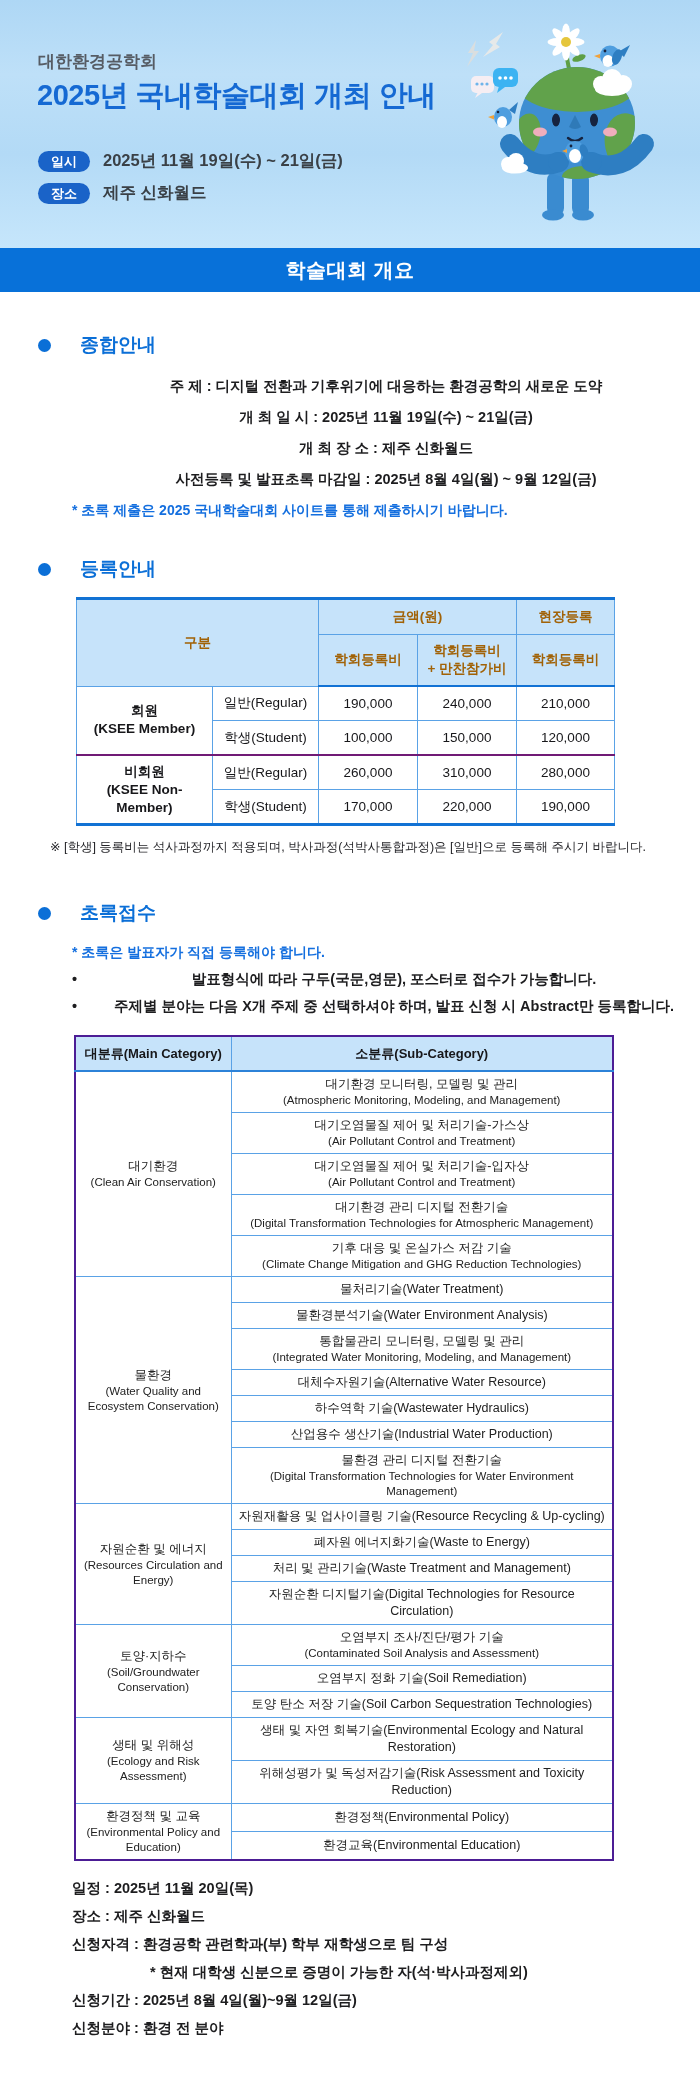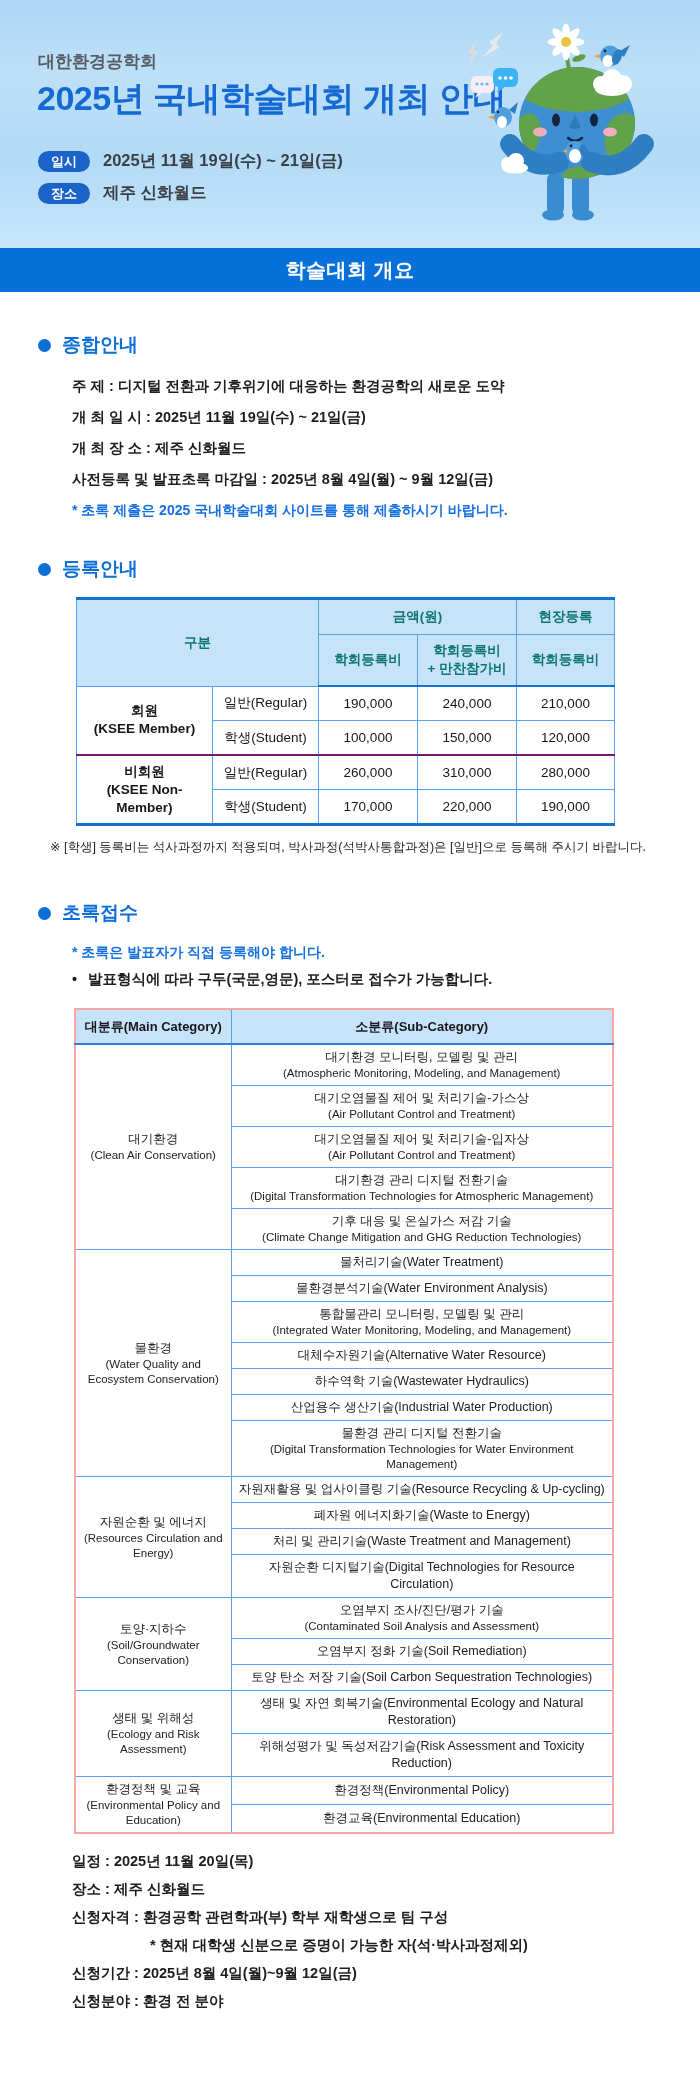--- a/index.html
+++ b/index.html
@@ -2,51 +2,51 @@
 <html><head>
 <meta charset="utf-8">
 <style>
   html,body{margin:0;padding:0;background:#fff;}
   .page{position:relative;width:700px;height:2100px;background:#fff;overflow:hidden;
         font-family:"Liberation Sans","DejaVu Sans",sans-serif;word-break:keep-all;}
   
   .hero{position:relative;height:248px;
         background:linear-gradient(180deg,#aed7f5 0%,#bee0f8 30%,#b3daf6 62%,#c6e6fb 100%);}
   .hero-org{position:absolute;left:38px;top:50px;font-size:17px;font-weight:700;color:#565c64;}
-  .hero-title{position:absolute;left:37px;top:76px;font-size:34px;font-weight:800;color:#1569d3;letter-spacing:-0.5px;}
+  .hero-title{position:absolute;left:37px;top:76px;font-size:29px;font-weight:800;color:#1569d3;letter-spacing:-0.5px;}
   .hero-badges{position:absolute;left:38px;top:150px;}
   .badge-row{display:flex;align-items:center;gap:13px;margin-bottom:10px;}
   .pill{background:#1a63c8;color:#fff;font-size:13px;font-weight:700;border-radius:13px;padding:4px 13px;line-height:1;}
   .badge-val{font-size:16.5px;font-weight:700;color:#3a4046;}
   .mascot{position:absolute;right:4px;top:4px;}
   
   .banner{height:44px;background:#0871d9;color:#fff;display:flex;align-items:center;justify-content:center;
           font-size:20px;font-weight:800;letter-spacing:0.5px;}
   
-  .sec-title{display:flex;align-items:center;gap:11px;margin:0 0 0 38px;color:#0b6fd7;font-size:19px;font-weight:800;}
+  .sec-title{display:flex;align-items:center;gap:29px;margin:0 0 0 38px;color:#0b6fd7;font-size:19px;font-weight:800;}
   .sec-bullet{width:13px;height:13px;border-radius:50%;background:#0b6fd7;flex:0 0 auto;}
   .body-block{margin:13px 0 0 72px;}
-  .body-line{font-size:14.5px;font-weight:600;color:#1d1d1f;line-height:31px;}
+  .body-line{font-size:14.5px;font-weight:600;color:#1d1d1f;line-height:31px;text-align:center;}
   .blue-note{font-size:14px;font-weight:700;color:#146fdf;line-height:31px;}
   .dot-line{position:relative;padding-left:16px;}
   .dot-line::before{content:"\2022";position:absolute;left:0;top:0;color:#1d1d1f;}
   
   .reg-table{border-collapse:collapse;table-layout:fixed;width:538px;margin:15px 0 0 76px;
              border-top:3px solid #1272d4;border-bottom:3px solid #1272d4;}
   .reg-table th,.reg-table td{border:1px solid #5aa2e6;text-align:center;vertical-align:middle;padding:2px 3px;}
-  .reg-table th{background:#c6e3fa;font-size:13.5px;font-weight:700;color:#0f766e;}
+  .reg-table th{background:#c6e3fa;font-size:13.5px;font-weight:700;color:#a16207;}
   .reg-table .h1 th{height:30px;}
   .reg-table .h2 th{height:46px;border-bottom:2px solid #1272d4;}
   .reg-table td{background:#fff;font-size:13.5px;font-weight:500;color:#17171a;height:29px;}
   .reg-table td.grp{font-weight:600;line-height:18px;}
   .reg-table tr.gsep td{border-top:2px solid #701a75;}
   .th2l div{line-height:18px;}
   .footnote{margin:13px 0 0 50px;font-size:12.5px;font-weight:500;color:#26262a;}
   
-  .cat-table{border-collapse:collapse;table-layout:fixed;width:538px;margin:15px 16px 0 74px;border:2px solid #fca5a5;}
+  .cat-table{border-collapse:collapse;table-layout:fixed;width:538px;margin:15px 16px 0 74px;border:2px solid #4c1d95;}
   .cat-table th{background:#c6e3fa;border:1px solid #5aa2e6;border-bottom:2px solid #2c82d8;
                 font-size:13px;font-weight:700;color:#17171a;height:31px;}
   .cat-table td{border:1px solid #5aa2e6;text-align:center;vertical-align:middle;padding:4px 6px;background:#fff;color:#222;}
   .cat-table .l1{font-size:12.5px;line-height:17px;}
   .cat-table .l2{font-size:11.5px;line-height:15px;}
   .cat-table td.main{font-size:12.5px;line-height:17px;}
   .cat-table td.main .me{font-size:11.5px;line-height:15px;}
   
   .cap-line{font-size:14.5px;font-weight:600;color:#1d1d1f;line-height:28px;}
   .cap-line.indent{padding-left:78px;}
@@ -261,20 +261,21 @@
     </table>
   <div class="footnote">※ [학생] 등록비는 석사과정까지 적용되며, 박사과정(석박사통합과정)은 [일반]으로 등록해 주시기 바랍니다.</div>
 
   <div class="sec-title mt34">
     <span class="sec-bullet"></span>
     <span>초록접수</span>
   </div>
   <div class="body-block">
     <div class="blue-note" style="line-height:27px">* 초록은 발표자가 직접 등록해야 합니다.</div>
     <div class="body-line dot-line" style="line-height:27px">발표형식에 따라 구두(국문,영문), 포스터로 접수가 가능합니다.</div>
+    <div class="body-line dot-line" style="line-height:27px">주제별 분야는 다음 X개 주제 중 선택하셔야 하며, 발표 신청 시 Abstract만 등록합니다.</div>
   </div>
 
   <table class="cat-table">
     <colgroup>
         <col style="width:156px">
         <col style="width:382px">
       </colgroup>
     <tbody>
         <tr>
       <th>대분류(Main Category)</th>

